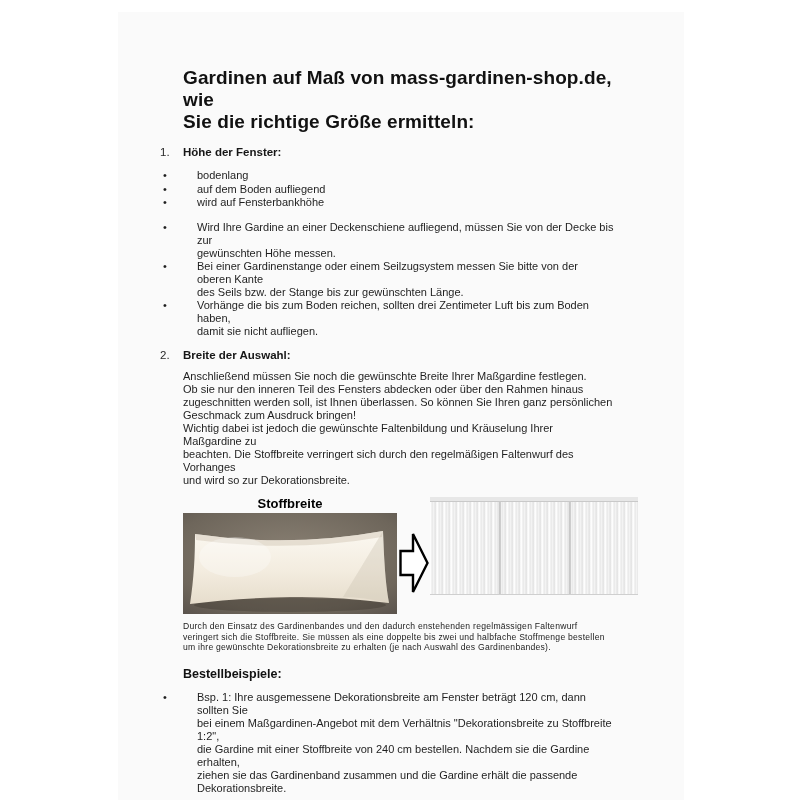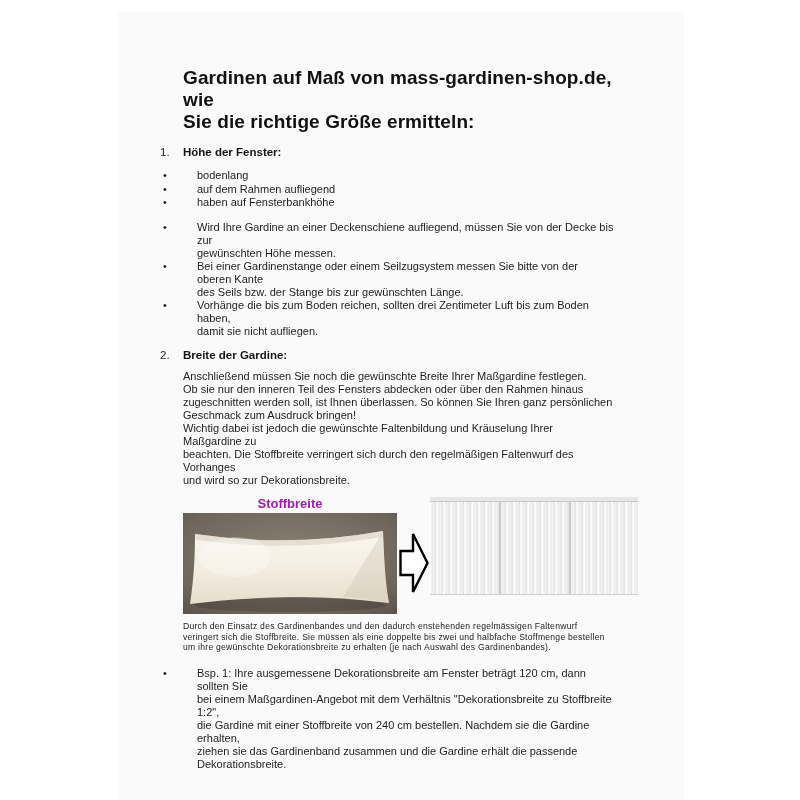--- a/index.html
+++ b/index.html
@@ -40,21 +40,21 @@
   }
   ul.doc-list li .txt{white-space:pre-line;margin-left:14px;}
   ul.doc-list.spaced li{margin-top:0.5px;}
   
   .figures{
     display:flex;align-items:flex-start;margin-top:10px;width:455px;
   }
   .fig{flex:none;}
   .fig-caption{
     text-align:center;font-size:13px;line-height:14px;font-weight:bold;
-    color:#a21caf;margin-bottom:2px;
+    color:#000000;margin-bottom:2px;
   }
   .fig-left-img{width:214px;height:101px;display:block;}
   .arrow-wrap{flex:none;width:33px;margin-top:33px;display:flex;justify-content:center;}
   .curtain{
     width:208px;height:98px;position:relative;box-sizing:border-box;
     border-bottom:1px solid #cfcfcf;
     background:
       linear-gradient(#e7e7e7 0 4px,#c9c9c9 4px 5px,rgba(255,255,255,0) 5px),
       repeating-linear-gradient(90deg,#ffffff 0px,#fbfbfb 1px,#e7e7e7 2px,#f7f7f7 4px,#dddddd 5px,#ffffff 7px);
   }
@@ -86,25 +86,25 @@
     </div>
 
 
     <ul class="doc-list spaced">
       <li>
         <span class="marker">•</span>
         <span class="txt">bodenlang</span>
       </li>
       <li>
         <span class="marker">•</span>
-        <span class="txt">auf dem Rahmen aufliegend</span>
+        <span class="txt">auf dem Boden aufliegend</span>
       </li>
       <li>
         <span class="marker">•</span>
-        <span class="txt">haben auf Fensterbankhöhe</span>
+        <span class="txt">wird auf Fensterbankhöhe</span>
       </li>
     </ul>
 
 
     <ul class="doc-list" style="margin-top:12px">
       <li>
         <span class="marker">•</span>
         <span class="txt">Wird Ihre Gardine an einer Deckenschiene aufliegend, müssen Sie von der Decke bis zur
 gewünschten Höhe messen.</span>
       </li>
@@ -115,21 +115,21 @@
       </li>
       <li>
         <span class="marker">•</span>
         <span class="txt">Vorhänge die bis zum Boden reichen, sollten drei Zentimeter Luft bis zum Boden haben,
 damit sie nicht aufliegen.</span>
       </li>
     </ul>
 
     <div class="sec-heading" style="margin-top:11px">
       <span class="num">2.</span>
-      <span>Breite der Gardine:</span>
+      <span>Breite der Auswahl:</span>
     </div>
 
     <p class="body-text">Anschließend müssen Sie noch die gewünschte Breite Ihrer Maßgardine festlegen.
 Ob sie nur den inneren Teil des Fensters abdecken oder über den Rahmen hinaus
 zugeschnitten werden soll, ist Ihnen überlassen. So können Sie Ihren ganz persönlichen
 Geschmack zum Ausdruck bringen!
 Wichtig dabei ist jedoch die gewünschte Faltenbildung und Kräuselung Ihrer Maßgardine zu
 beachten. Die Stoffbreite verringert sich durch den regelmäßigen Faltenwurf des Vorhanges
 und wird so zur Dekorationsbreite.</p>
 
@@ -169,20 +169,21 @@
           <span class="fold f1"></span>
           <span class="fold f2"></span>
         </div>
       </div>
     </div>
 
     <p class="fig-note">Durch den Einsatz des Gardinenbandes und den dadurch enstehenden regelmässigen Faltenwurf
 veringert sich die Stoffbreite. Sie müssen als eine doppelte bis zwei und halbfache Stoffmenge bestellen
 um ihre gewünschte Dekorationsbreite zu erhalten (je nach Auswahl des Gardinenbandes).</p>
 
+    <div class="examples-heading">Bestellbeispiele:</div>
 
     <ul class="doc-list examples">
       <li>
         <span class="marker">•</span>
         <span class="txt">Bsp. 1: Ihre ausgemessene Dekorationsbreite am Fenster beträgt 120 cm, dann sollten Sie
 bei einem Maßgardinen-Angebot mit dem Verhältnis "Dekorationsbreite zu Stoffbreite 1:2",
 die Gardine mit einer Stoffbreite von 240 cm bestellen. Nachdem sie die Gardine erhalten,
 ziehen sie das Gardinenband zusammen und die Gardine erhält die passende
 Dekorationsbreite.</span>
       </li>

